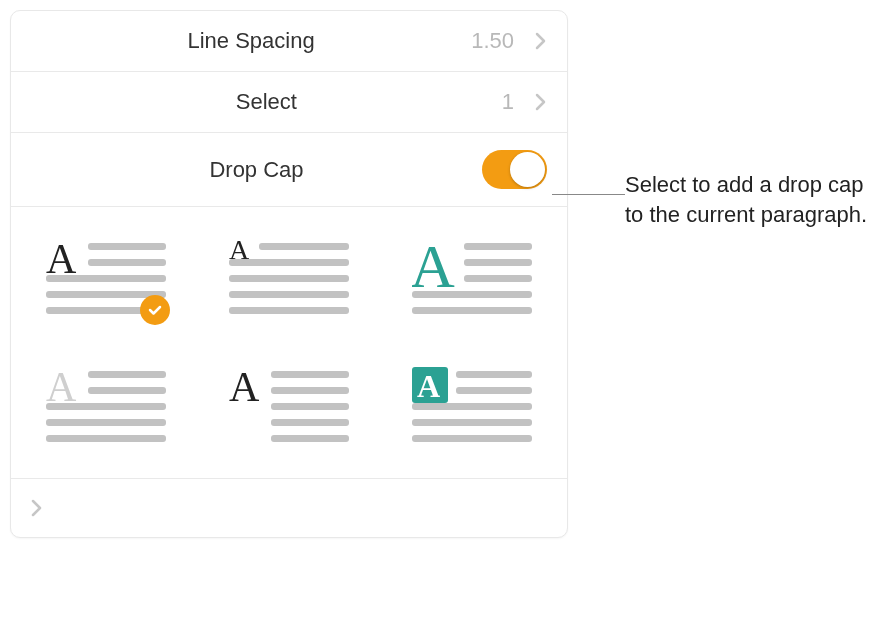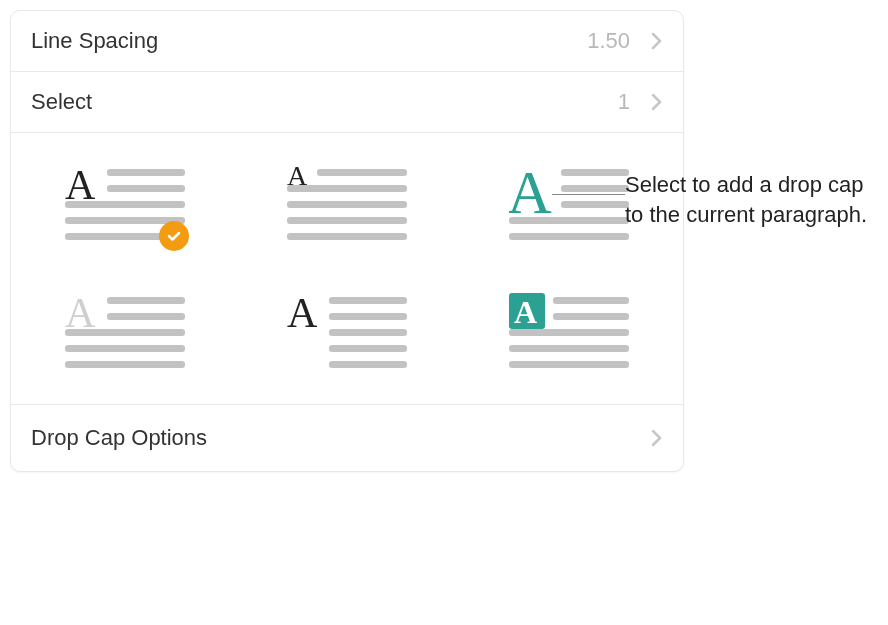--- a/index.html
+++ b/index.html
@@ -9,26 +9,27 @@
     }
     body {
       font-family: -apple-system, BlinkMacSystemFont, "Helvetica Neue", Arial, sans-serif;
       background: #ffffff;
       width: 888px;
       height: 625px;
       position: relative;
       padding: 10px;
     }
     .panel {
-      width: 674px;
+      width: 558px;
       background: #ffffff;
       border: 1px solid #e8e8e8;
       border-radius: 10px;
       overflow: hidden;
       box-shadow: 0 1px 2px rgba(0,0,0,0.04);
+      text-align: center;
     }
     .row {
       display: flex;
       align-items: center;
       padding: 17px 20px;
       border-bottom: 1px solid #e9e9e9;
       font-size: 22px;
       color: #333;
     }
     .row:last-child {
@@ -145,20 +146,26 @@
   <div class="row">
     <span class="row-label">Select</span>
     <span class="row-value">1</span>
     <span class="chevron">
       <svg viewBox="0 0 12 18">
           <path d="M2 2 L9 9 L2 16" stroke="#c6c6c6" stroke-width="2.5" fill="none" stroke-linecap="round" stroke-linejoin="round"></path>
         </svg>
     </span>
   </div>
 
+  <div class="row">
+    <span class="row-label">Drop Cap</span>
+    <div class="toggle">
+      <div class="toggle-knob"></div>
+    </div>
+  </div>
 
   <div class="styles-grid">
 
     <div class="style-tile">
       <svg viewBox="0 0 120 78" width="120" height="78">
         <text x="0" y="36" font-family="Georgia, serif" font-size="42" fill="#222">A</text>
         <rect x="42" y="6" width="78" height="7" rx="3" fill="#c2c2c2"></rect>
         <rect x="42" y="22" width="78" height="7" rx="3" fill="#c2c2c2"></rect>
         <rect x="0" y="38" width="120" height="7" rx="3" fill="#c2c2c2"></rect>
         <rect x="0" y="54" width="120" height="7" rx="3" fill="#c2c2c2"></rect>
@@ -223,21 +230,20 @@
         <rect x="44" y="22" width="76" height="7" rx="3" fill="#c2c2c2"></rect>
         <rect x="0" y="38" width="120" height="7" rx="3" fill="#c2c2c2"></rect>
         <rect x="0" y="54" width="120" height="7" rx="3" fill="#c2c2c2"></rect>
         <rect x="0" y="70" width="120" height="7" rx="3" fill="#c2c2c2"></rect>
       </svg>
     </div>
 
   </div>
 
   <div class="options-row">
-    <span class="row-label">Drop Cap Options</span>
     <span class="chevron">
       <svg viewBox="0 0 12 18">
           <path d="M2 2 L9 9 L2 16" stroke="#c6c6c6" stroke-width="2.5" fill="none" stroke-linecap="round" stroke-linejoin="round"></path>
         </svg>
     </span>
   </div>
 
 </div>
 
 <div class="callout-line"></div>

